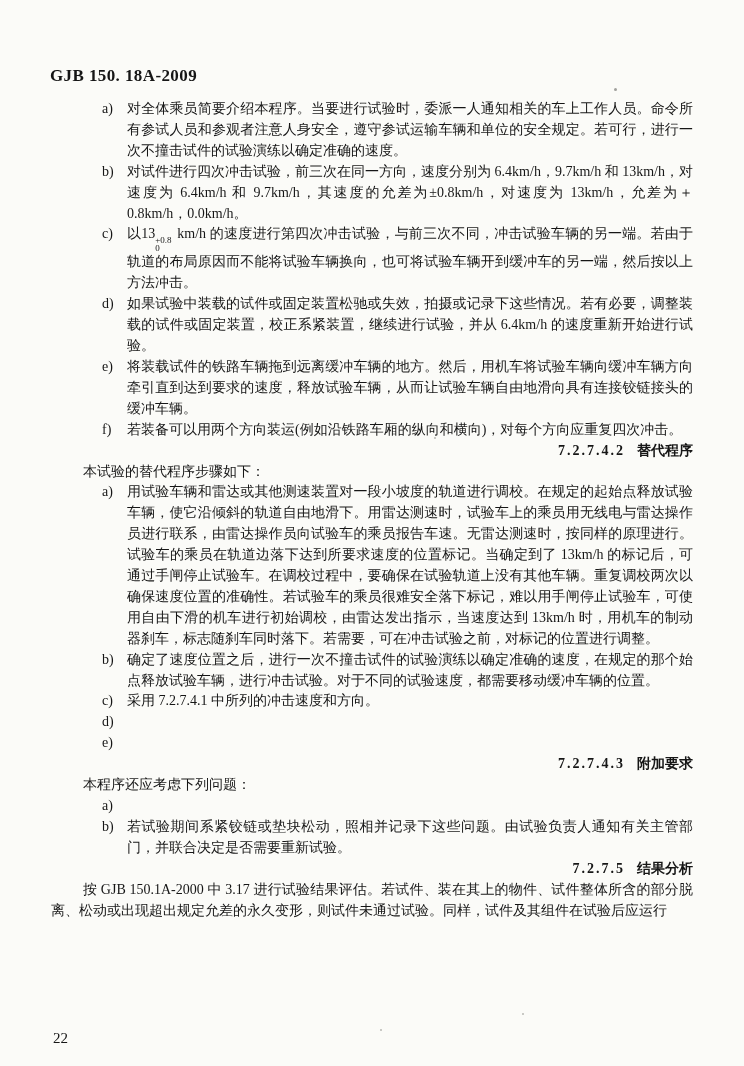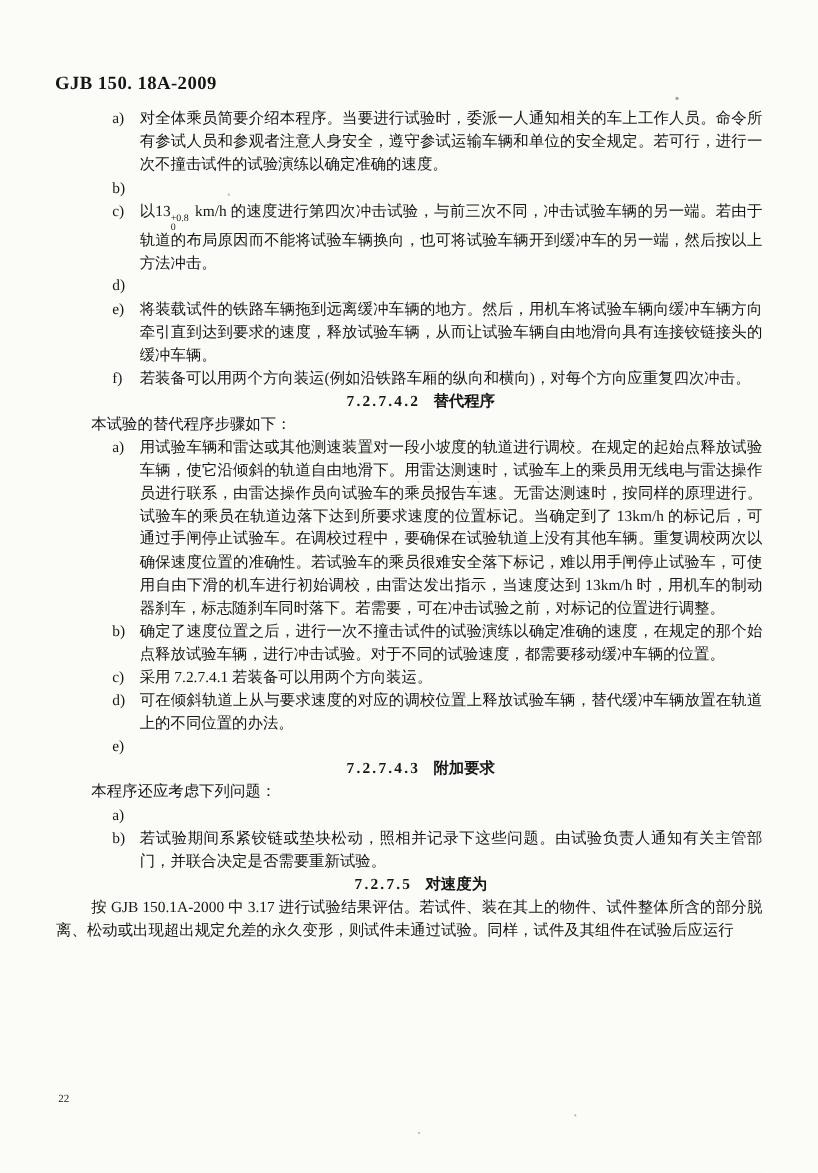--- a/index.html
+++ b/index.html
@@ -21,38 +21,38 @@
     white-space:nowrap;
   }
   .content{
     position:absolute;left:51px;top:99px;width:642px;
     font-size:14px;line-height:20.9px;
     text-align:justify;
   }
   .heading{
     margin-left:21px;
     font-weight:bold;
-    text-align:center;
+    text-align:right;
   }
   .h-num{letter-spacing:2px;margin-right:12px;}
   .para{text-indent:32px;}
   .li{display:flex;padding-left:51px;}
   .li-label{flex:0 0 25px;}
   .li-text{flex:1 1 auto;text-align:justify;}
   .stack{
     display:inline-flex;flex-direction:column;
     vertical-align:-5px;
     font-size:9px;line-height:8px;
     margin-right:2px;
     text-align:left;
   }
   .stack .st-sup,.stack .st-sub{display:block;}
   .page-number{
-    position:absolute;left:53px;top:994px;
-    font-size:10px;
+    position:absolute;left:53px;top:1030px;
+    font-size:15px;
   }
   .speck{
     position:absolute;width:3px;height:3px;border-radius:50%;
     background:#8a8a86;opacity:.8;
   }
   .speck.s2{width:2px;height:2px;opacity:.6;}
 </style>
 </head>
 <body>
 
@@ -60,30 +60,32 @@
   <div class="doc-header">GJB 150. 18A-2009</div>
 
   <div class="content">
       <div class="list">
         <div class="li">
           <span class="li-label">a)</span>
           <div class="li-text">对全体乘员简要介绍本程序。当要进行试验时，委派一人通知相关的车上工作人员。命令所有参试人员和参观者注意人身安全，遵守参试运输车辆和单位的安全规定。若可行，进行一次不撞击试件的试验演练以确定准确的速度。</div>
         </div>
         <div class="li">
           <span class="li-label">b)</span>
+          <div class="li-text">对试件进行四次冲击试验，前三次在同一方向，速度分别为 6.4km/h，9.7km/h 和 13km/h，对速度为 6.4km/h 和 9.7km/h，其速度的允差为±0.8km/h，对速度为 13km/h，允差为＋0.8km/h，0.0km/h。</div>
         </div>
         <div class="li">
           <span class="li-label">c)</span>
           <div class="li-text">以13<span class="stack">
               <span class="st-sup">+0.8</span>
               <span class="st-sub">0</span>
             </span> km/h 的速度进行第四次冲击试验，与前三次不同，冲击试验车辆的另一端。若由于轨道的布局原因而不能将试验车辆换向，也可将试验车辆开到缓冲车的另一端，然后按以上方法冲击。</div>
         </div>
         <div class="li">
           <span class="li-label">d)</span>
+          <div class="li-text">如果试验中装载的试件或固定装置松驰或失效，拍摄或记录下这些情况。若有必要，调整装载的试件或固定装置，校正系紧装置，继续进行试验，并从 6.4km/h 的速度重新开始进行试验。</div>
         </div>
         <div class="li">
           <span class="li-label">e)</span>
           <div class="li-text">将装载试件的铁路车辆拖到远离缓冲车辆的地方。然后，用机车将试验车辆向缓冲车辆方向牵引直到达到要求的速度，释放试验车辆，从而让试验车辆自由地滑向具有连接铰链接头的缓冲车辆。</div>
         </div>
         <div class="li">
           <span class="li-label">f)</span>
           <div class="li-text">若装备可以用两个方向装运(例如沿铁路车厢的纵向和横向)，对每个方向应重复四次冲击。</div>
         </div>
       </div>
@@ -93,42 +95,41 @@
         <div class="li">
           <span class="li-label">a)</span>
           <div class="li-text">用试验车辆和雷达或其他测速装置对一段小坡度的轨道进行调校。在规定的起始点释放试验车辆，使它沿倾斜的轨道自由地滑下。用雷达测速时，试验车上的乘员用无线电与雷达操作员进行联系，由雷达操作员向试验车的乘员报告车速。无雷达测速时，按同样的原理进行。试验车的乘员在轨道边落下达到所要求速度的位置标记。当确定到了 13km/h 的标记后，可通过手闸停止试验车。在调校过程中，要确保在试验轨道上没有其他车辆。重复调校两次以确保速度位置的准确性。若试验车的乘员很难安全落下标记，难以用手闸停止试验车，可使用自由下滑的机车进行初始调校，由雷达发出指示，当速度达到 13km/h 时，用机车的制动器刹车，标志随刹车同时落下。若需要，可在冲击试验之前，对标记的位置进行调整。</div>
         </div>
         <div class="li">
           <span class="li-label">b)</span>
           <div class="li-text">确定了速度位置之后，进行一次不撞击试件的试验演练以确定准确的速度，在规定的那个始点释放试验车辆，进行冲击试验。对于不同的试验速度，都需要移动缓冲车辆的位置。</div>
         </div>
         <div class="li">
           <span class="li-label">c)</span>
-          <div class="li-text">采用 7.2.7.4.1 若装备可以用两个方向装运。</div>
+          <div class="li-text">采用 7.2.7.4.1 中所列的冲击速度和方向。</div>
         </div>
         <div class="li">
           <span class="li-label">d)</span>
-          <div class="li-text">可在倾斜轨道上从与要求速度的对应的调校位置上释放试验车辆，替代缓冲车辆放置在轨道上的不同位置的办法。</div>
         </div>
         <div class="li">
           <span class="li-label">e)</span>
         </div>
       </div>
       <div class="heading"><span class="h-num">7.2.7.4.3</span><span class="h-title">附加要求</span></div>
       <div class="para" style="text-indent: 32px;">本程序还应考虑下列问题：</div>
       <div class="list">
         <div class="li">
           <span class="li-label">a)</span>
         </div>
         <div class="li">
           <span class="li-label">b)</span>
           <div class="li-text">若试验期间系紧铰链或垫块松动，照相并记录下这些问题。由试验负责人通知有关主管部门，并联合决定是否需要重新试验。</div>
         </div>
       </div>
-      <div class="heading"><span class="h-num">7.2.7.5</span><span class="h-title">对速度为</span></div>
+      <div class="heading"><span class="h-num">7.2.7.5</span><span class="h-title">结果分析</span></div>
       <div class="para">按 GJB 150.1A-2000 中 3.17 进行试验结果评估。若试件、装在其上的物件、试件整体所含的部分脱离、松动或出现超出规定允差的永久变形，则试件未通过试验。同样，试件及其组件在试验后应运行</div>
     </div>
 
   <div class="page-number">22</div>
 
   <span class="speck" style="left:614px;top:88px;"></span>
   <span class="speck s2" style="left:207px;top:176px;"></span>
   <span class="speck s2" style="left:434px;top:437px;"></span>
   <span class="speck s2" style="left:380px;top:1029px;"></span>
   <span class="speck s2" style="left:522px;top:1013px;"></span>

